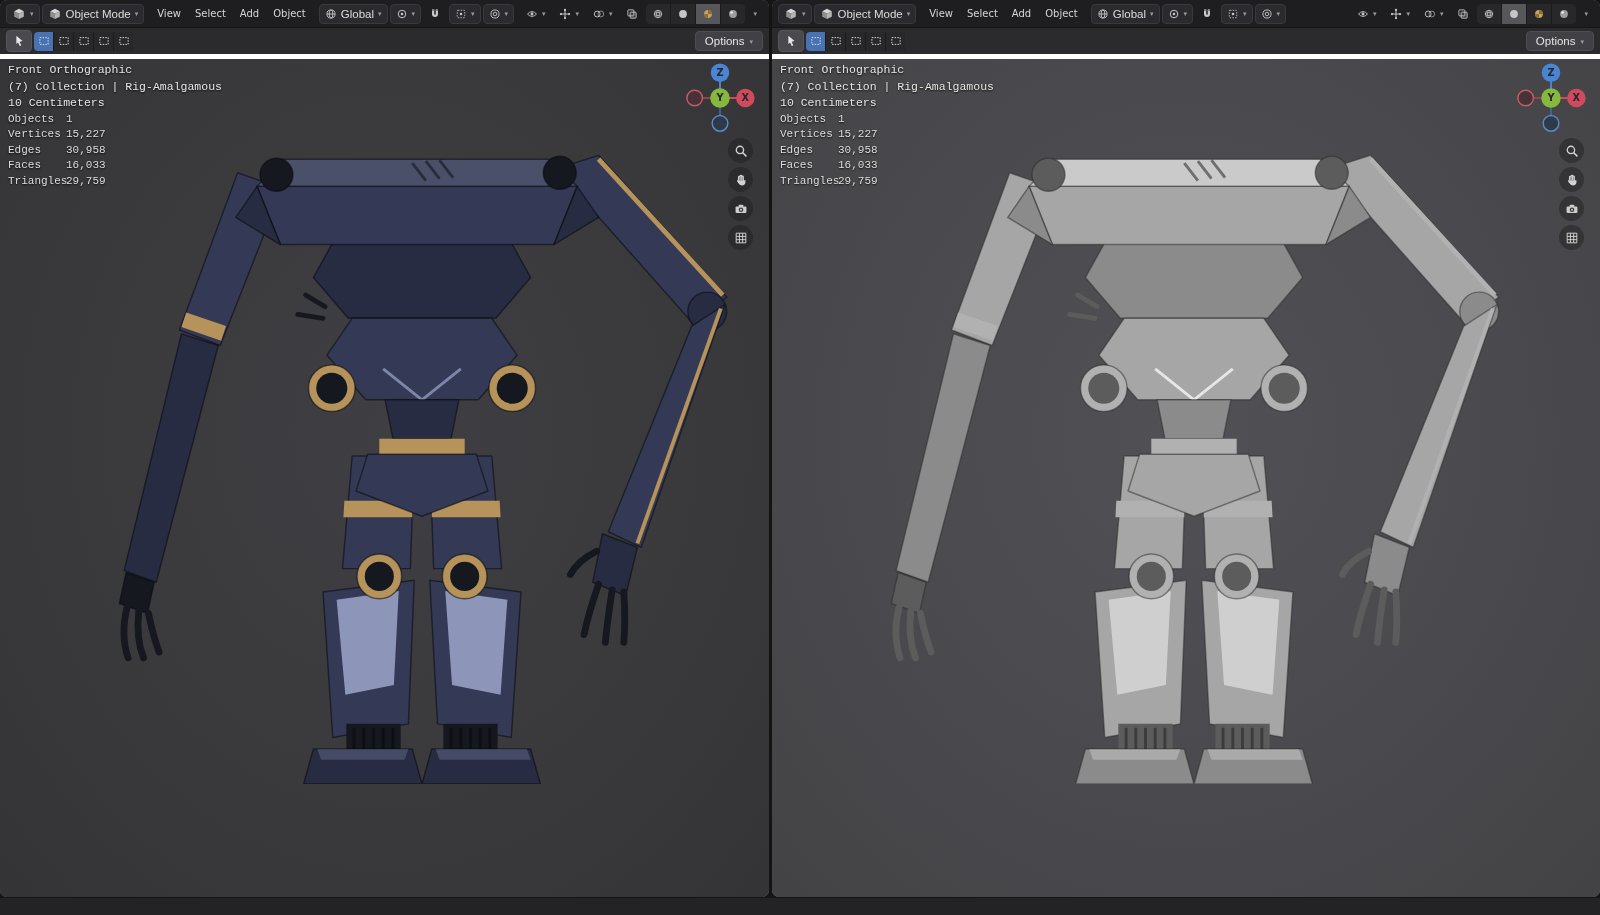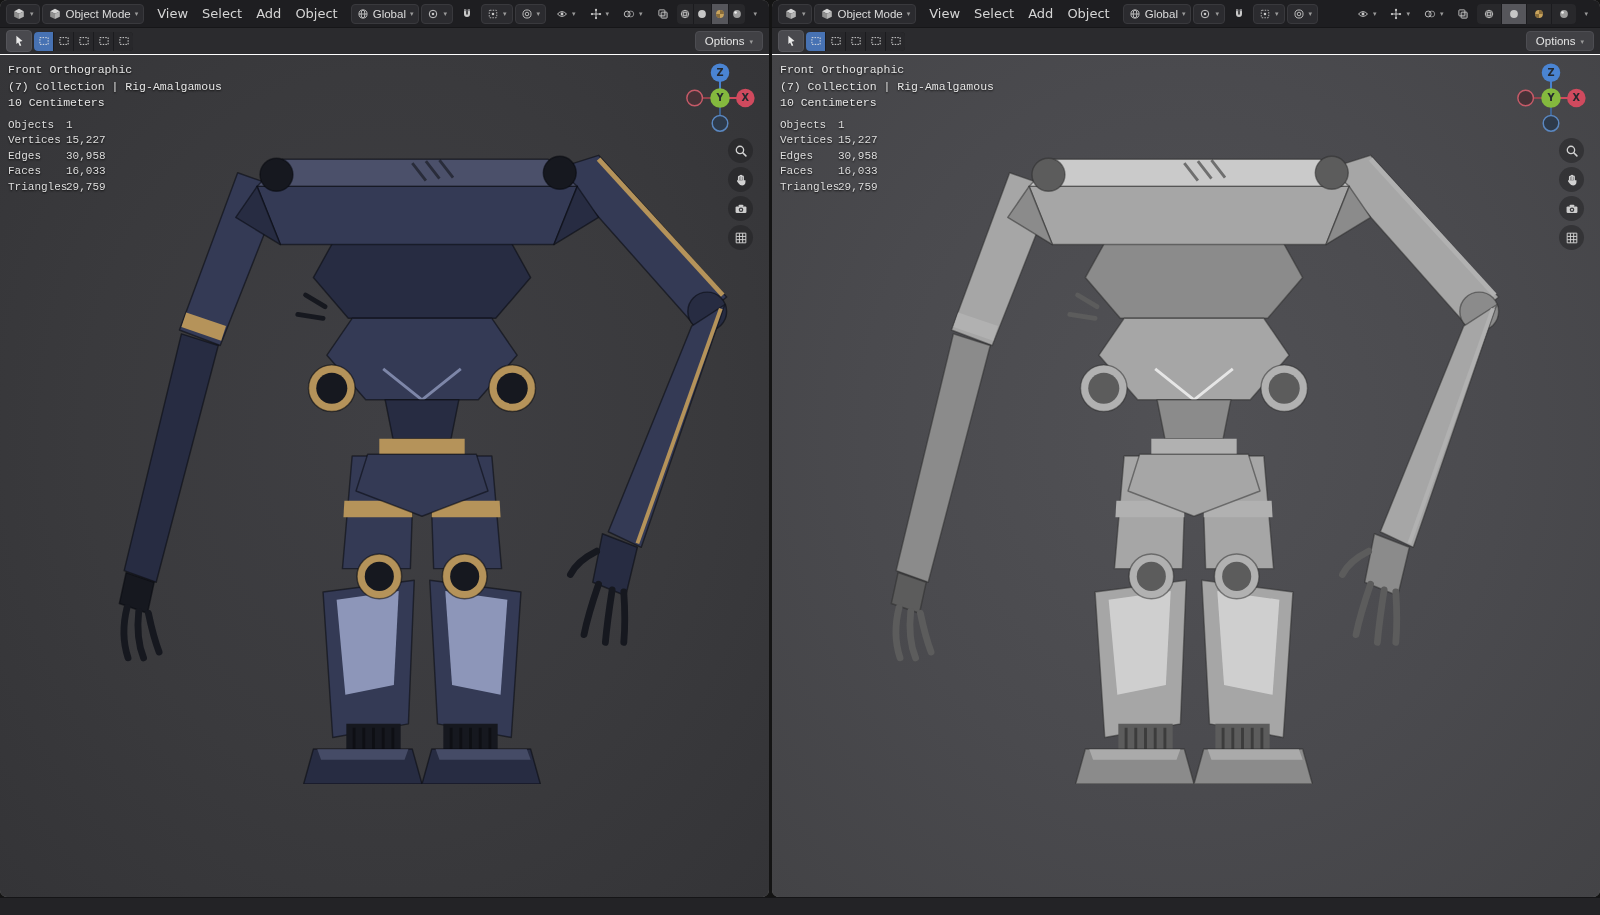--- a/index.html
+++ b/index.html
@@ -5,45 +5,45 @@
   html,body{margin:0;padding:0;background:#141414;font-family:"DejaVu Sans","Liberation Sans",sans-serif;-webkit-font-smoothing:antialiased;}
   .app{position:relative;width:1600px;height:915px;background:#141414;overflow:hidden;}
   .workspace{display:flex;gap:3px;height:897px;}
   .viewport{position:relative;height:100%;border-radius:7px;overflow:hidden;background:#737373;}
   .vp-left{width:769px;}
   .vp-right{width:828px;}
 
   
   .hrow{display:flex;align-items:center;gap:2px;padding:0 6px;position:relative;z-index:5;}
   .hrow-1{height:27px;background:#1e1e21;border-bottom:1px solid #161618;}
-  .hrow-2{height:26px;background:#2b2b2e;border-bottom:1px solid #ffffff;}
+  .hrow-2{height:26px;background:#2b2b2e;border-bottom:5px solid #ffffff;}
   .hbtn{height:20px;display:inline-flex;align-items:center;gap:4px;padding:0 5px;background:#2b2b2f;border:1px solid #39393d;border-radius:4px;color:#dcdcdc;font-size:11.5px;cursor:default;white-space:nowrap;}
   .hbtn.plain{background:transparent;border-color:transparent;}
   .menubar{display:flex;align-items:center;margin:0 4px;}
-  .menu-item{padding:0 7px;height:20px;line-height:20px;font-size:13px;color:#d5d5d5;border-radius:3px;}
+  .menu-item{padding:0 7px;height:20px;line-height:20px;font-size:10px;color:#d5d5d5;border-radius:3px;}
   .chev{font-size:7px;color:#9b9b9b;line-height:1;}
   .spacer{flex:1;}
   .ic{width:14px;height:14px;display:block;}
   .ic12{width:12px;height:12px;display:block;}
   .seg{display:flex;gap:1px;background:#1b1b1e;border-radius:4px;overflow:hidden;}
   .seg-btn{width:24px;height:20px;display:grid;place-items:center;background:#28282b;border:none;padding:0;cursor:default;}
   .seg-btn.on{background:#56565b;}
   .seg-btn.active-blue{background:#4772b3;}
   .selmode .seg-btn{width:19px;height:19px;}
   .tool-btn{width:26px;height:22px;display:grid;place-items:center;background:#49494e;border:1px solid #55555a;border-radius:4px;padding:0;}
   .pill{height:20px;display:inline-flex;align-items:center;gap:5px;padding:0 9px;background:#414145;border:1px solid #4d4d52;border-radius:4px;color:#e3e3e3;font-size:11.5px;}
 
   
   .vp-canvas{position:absolute;left:0;top:54px;right:0;bottom:0;}
   .vp-left .vp-canvas{background:radial-gradient(ellipse at 50% 45%, #3f3f43 0%, #3a3a3d 55%, #343437 100%);}
   .vp-right .vp-canvas{background:radial-gradient(ellipse at 50% 45%, #515155 0%, #4a4a4e 55%, #434346 100%);}
 
   .vp-overlay{position:absolute;left:8px;top:8px;color:#e6e6e6;text-shadow:0 1px 2px rgba(0,0,0,.85);font-family:Liberation Mono, monospace;}
   .ov-line{font-size:11.5px;line-height:16.5px;}
-  .stats{margin-top:6px;font-size:11px;line-height:15.5px;color:#dedede;}
+  .stats{margin-top:0;font-size:11px;line-height:15.5px;color:#dedede;}
   .stat-row{display:flex;}
   .stat-label{width:58px;}
 
   .mech-svg{position:absolute;left:92px;top:80px;width:660px;height:650px;}
   .theme-material .mech-svg{--top:#4b506a;--armor:#343a55;--armor2:#272c42;--dark:#16181f;--lite:#97a1c4;--accent:#b5935a;--hl:#7d86a8;--edge:rgba(8,9,14,.55);}
   .theme-solid .mech-svg{--top:#cacaca;--armor:#a6a6a6;--armor2:#8b8b8b;--dark:#5c5c5c;--lite:#d4d4d4;--accent:#b1b1b1;--hl:#e6e6e6;--edge:rgba(42,42,42,.5);}
 
   .nav-gizmo{position:absolute;top:5px;right:10px;width:78px;height:78px;}
   .nav-gizmo text{font-size:10px;font-weight:bold;fill:#24282e;text-anchor:middle;}
   .nav-tools{position:absolute;top:84px;right:16px;display:flex;flex-direction:column;gap:4px;}

